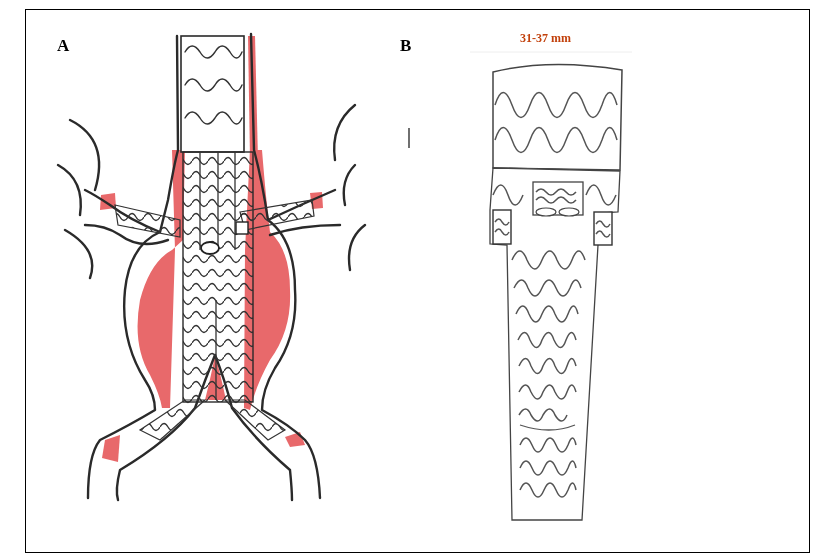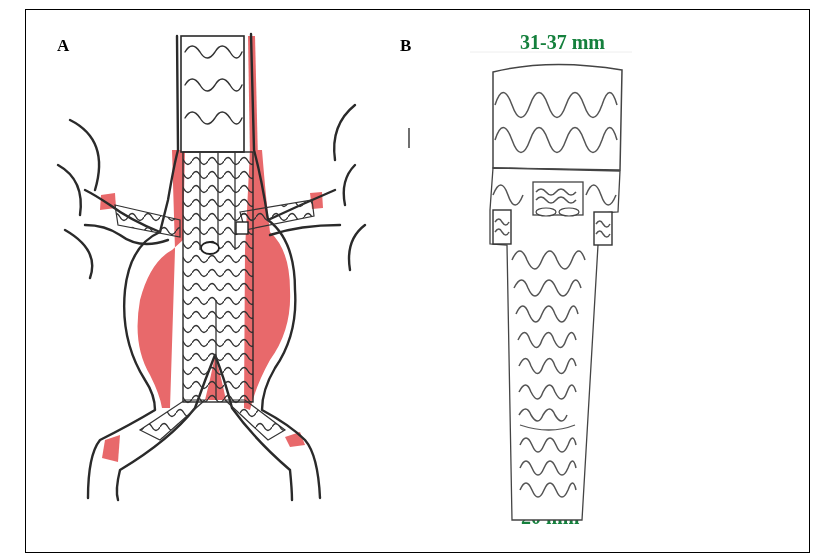--- a/index.html
+++ b/index.html
@@ -1,21 +1,21 @@
 <!DOCTYPE html>
 <html><head>
   <meta charset="utf-8">
   <style>
     html, body { margin: 0; padding: 0; background: #ffffff; }
     body { width: 828px; height: 558px; position: relative; overflow: hidden;
            font-family: "Liberation Serif", serif; }
     .frame { position: absolute; left: 25px; top: 9px; width: 785px; height: 544px;
              border: 1.5px solid #000; box-sizing: border-box; background: #fff; }
     .panel-label { position: absolute; font-weight: bold; font-size: 17px; color: #000; }
-    .dim-label { position: absolute; font-weight: bold; font-size: 20px; color: #15803d;
+    .dim-label { position: absolute; font-weight: bold; font-size: 12px; color: #c2410c;
                  white-space: nowrap; }
     svg { position: absolute; left: 0; top: 0; }
     .ink { fill: none; stroke: #2a2a2a; stroke-width: 2.4; stroke-linejoin: round; stroke-linecap: round; }
     .thin { fill: none; stroke: #333; stroke-width: 1.4; stroke-linecap: round; }
     .stent { fill: none; stroke: #555; stroke-width: 1.5; }
     .red { fill: #e8696b; stroke: none; }
   </style>
 </head>
 <body>
 

